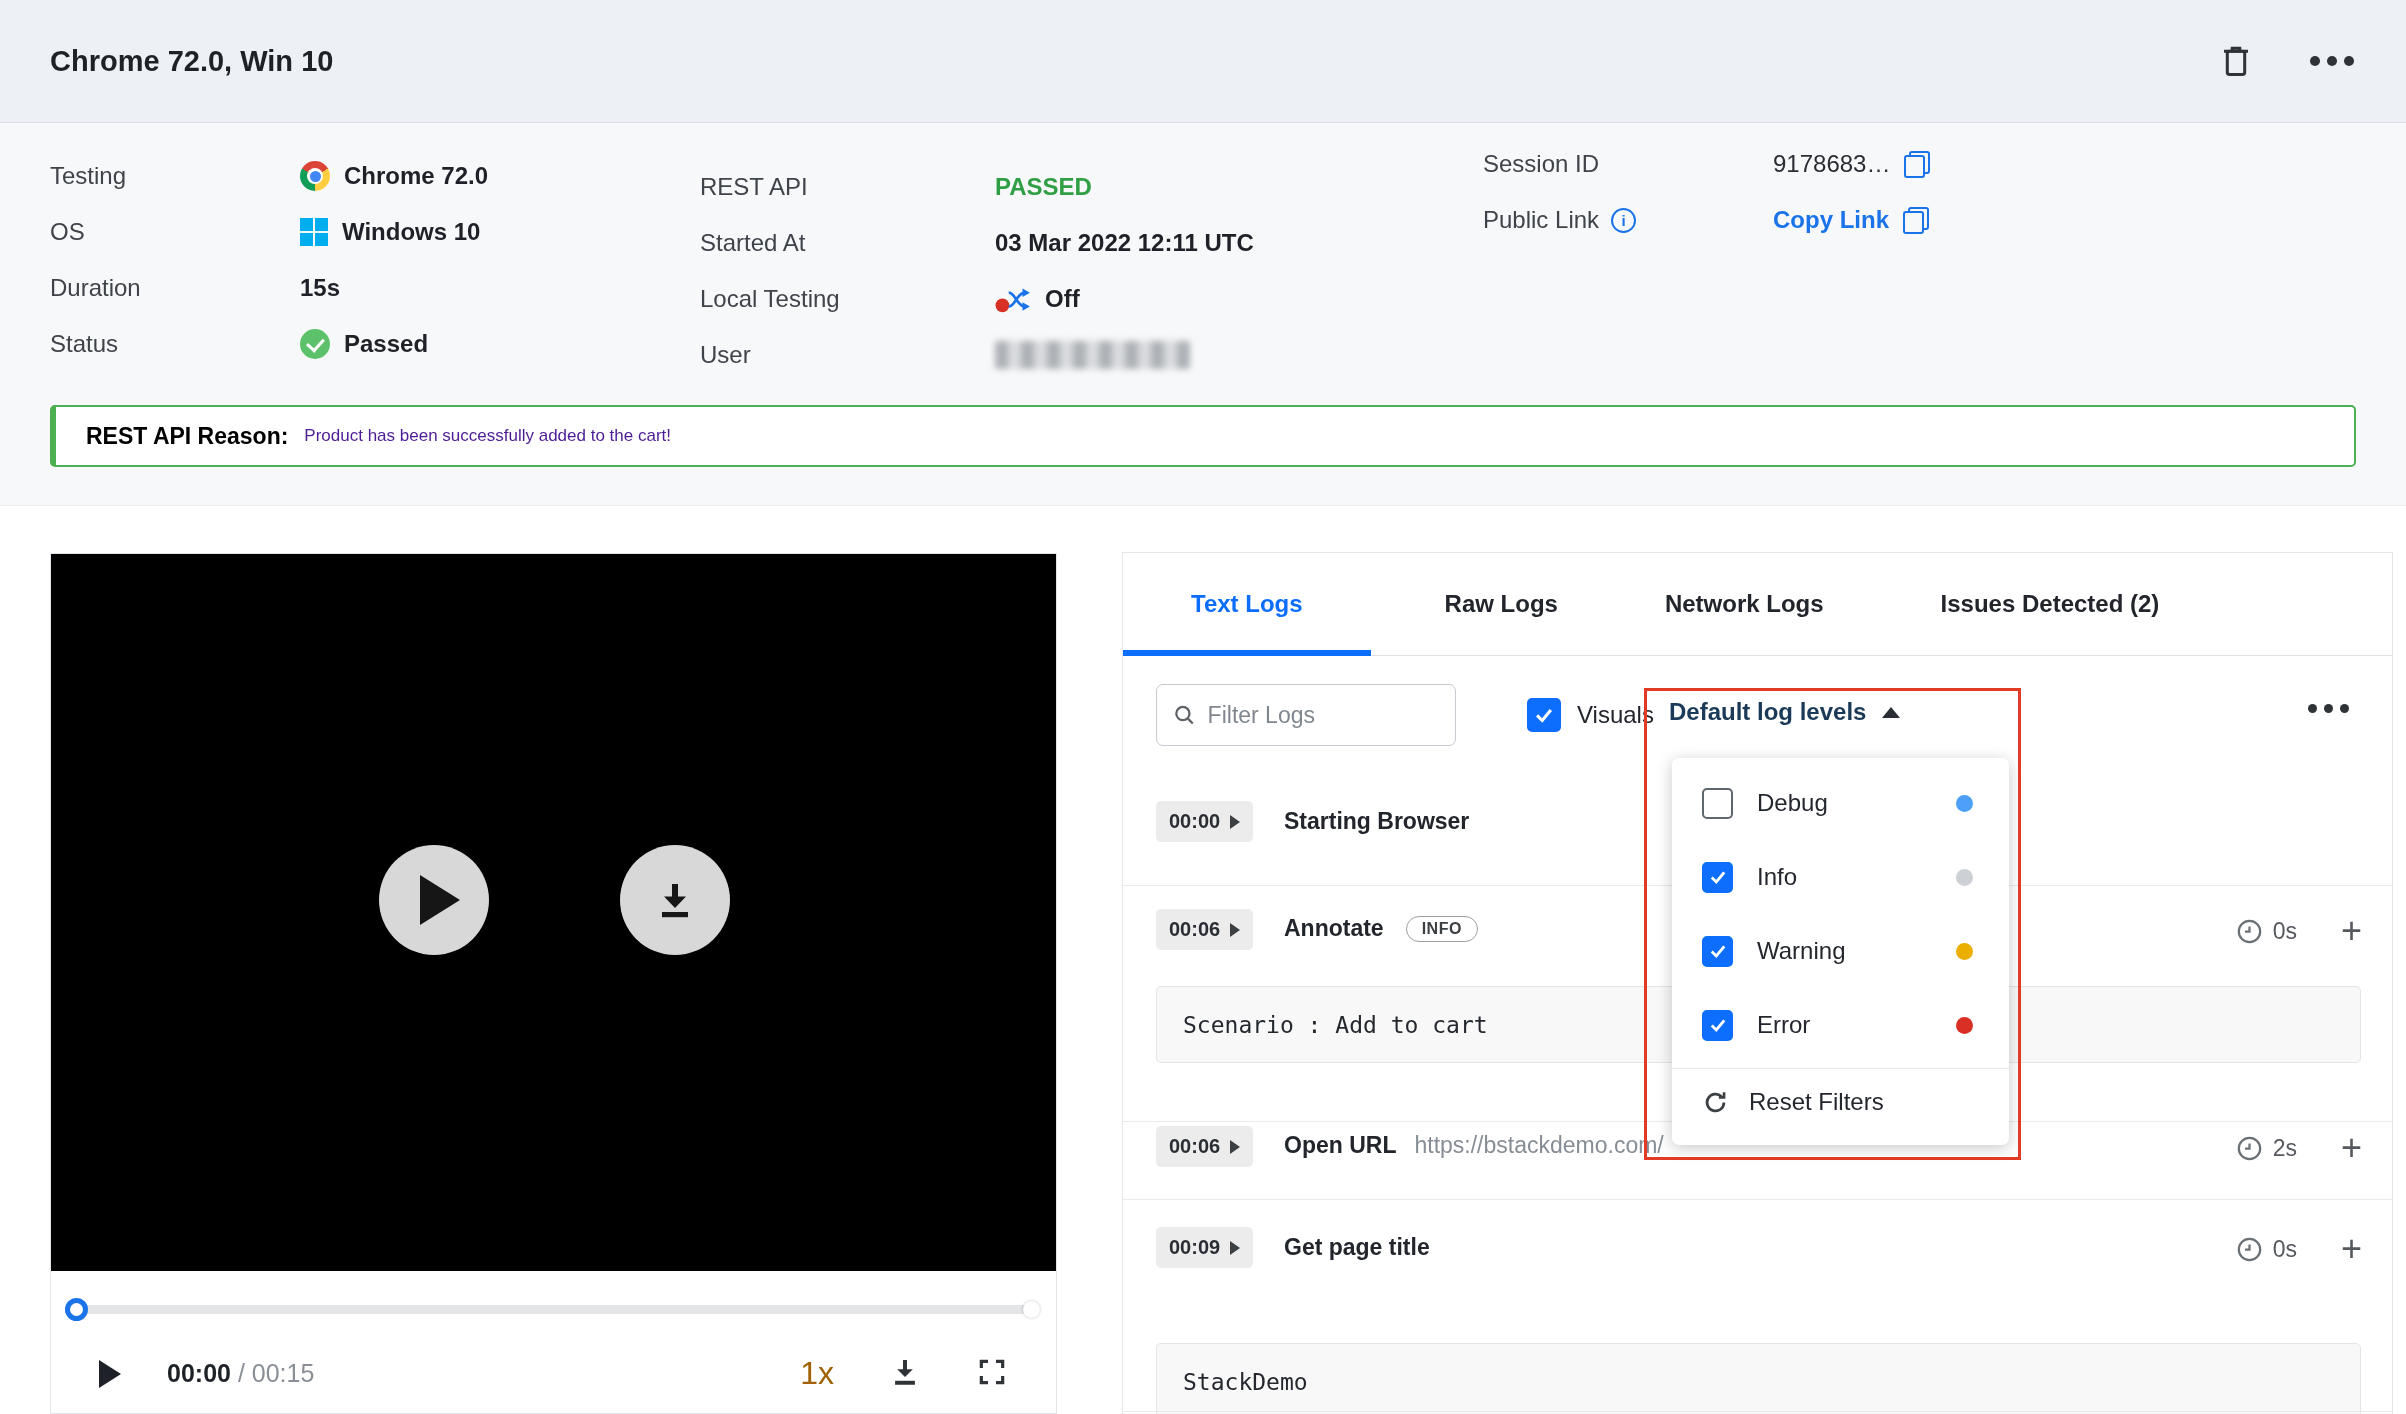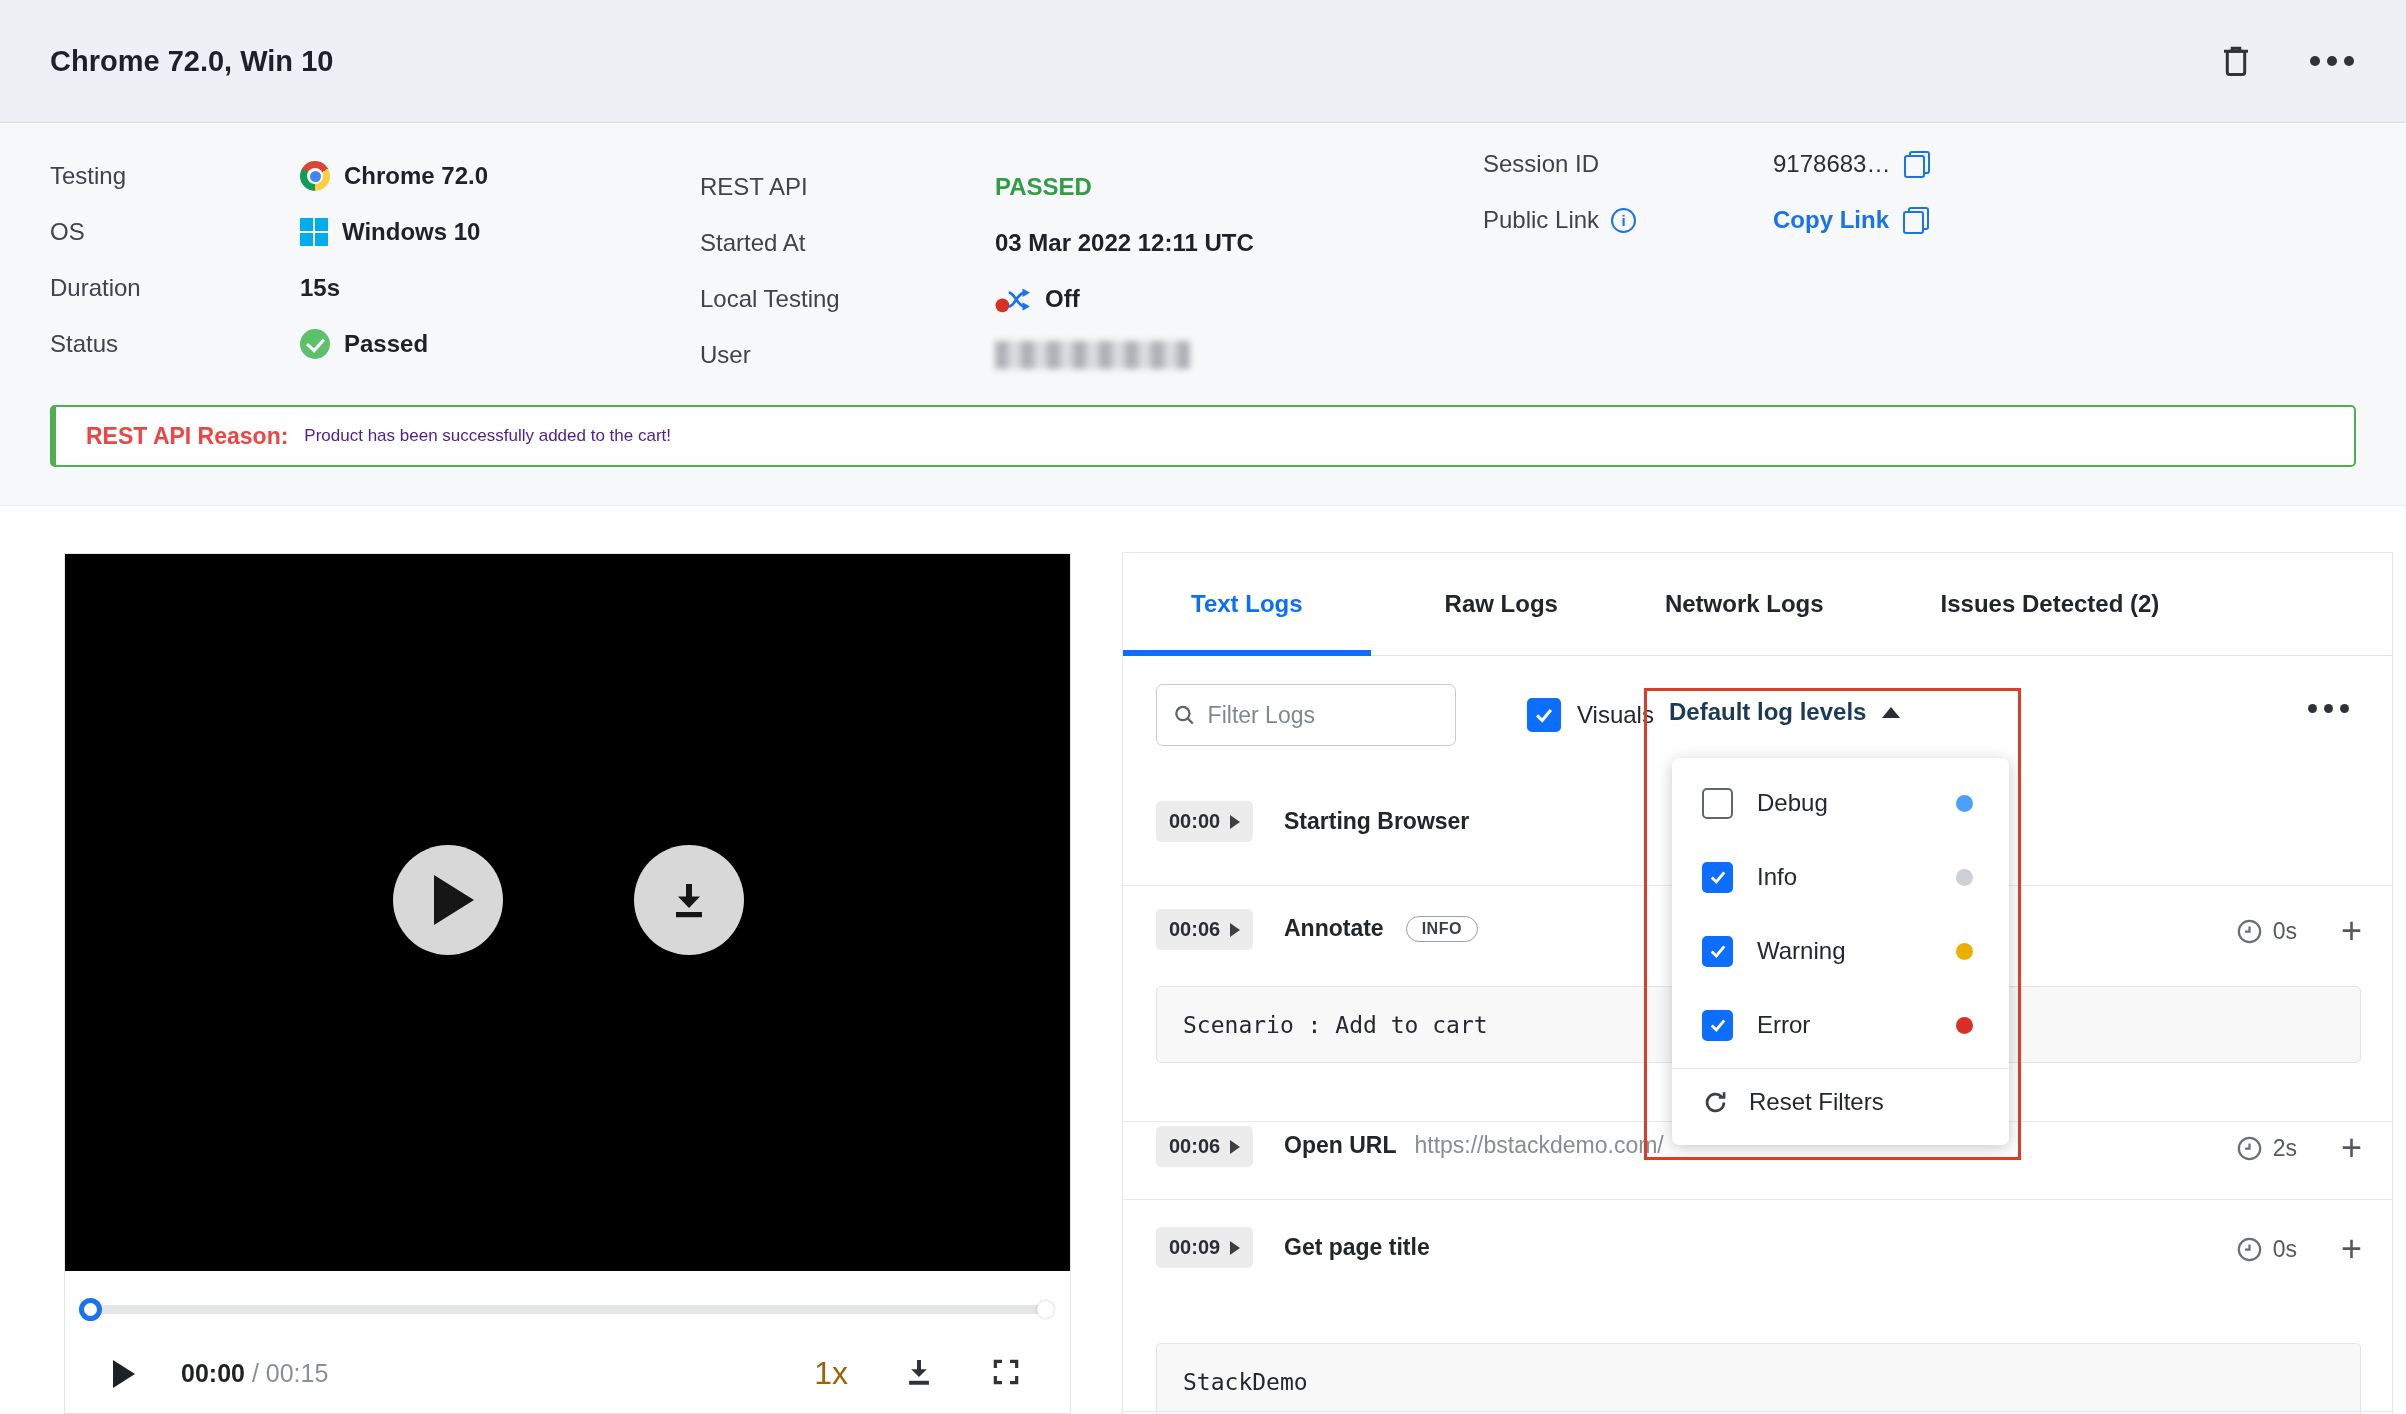--- a/index.html
+++ b/index.html
@@ -40,25 +40,25 @@
   .okcirc::after{content:"";position:absolute;left:10px;top:6px;width:8px;height:13px;border-right:3px solid #fff;border-bottom:3px solid #fff;transform:rotate(42deg);}
   .copyic{width:26px;height:27px;position:relative;display:inline-block;cursor:pointer;}
   .copyic::before{content:"";position:absolute;right:0;top:0;width:17px;height:19px;border:2.5px solid var(--link);border-radius:3px;}
   .copyic::after{content:"";position:absolute;left:0;bottom:0;width:17px;height:19px;border:2.5px solid var(--link);border-radius:3px;background:#F7F8F9;}
   .infoic{width:25px;height:25px;border-radius:50%;border:2px solid var(--link);color:var(--link);font-size:15px;font-weight:bold;display:inline-flex;align-items:center;justify-content:center;cursor:pointer;}
   .redacted{width:195px;height:28px;border-radius:2px;filter:blur(3px);
     background:repeating-linear-gradient(90deg,#AEB2B6 0 13px,#D9DBDE 13px 26px),repeating-linear-gradient(0deg,rgba(160,163,167,.7) 0 9px,rgba(226,228,230,.7) 9px 18px);}
 
   
   .banner{position:absolute;left:50px;top:405px;width:2306px;height:62px;background:#fff;border:2px solid var(--banner);border-left:6px solid var(--banner);border-radius:5px;display:flex;align-items:center;padding-left:30px;gap:16px;}
-  .banner b{font-size:23px;color:#ef4444;}
+  .banner b{font-size:23px;color:#000000;}
   .banner span{font-size:17px;color:#4c1d95;}
 
   
-  .player{position:absolute;left:50px;top:553px;width:1007px;height:861px;border:1px solid #E2E5E9;background:#fff;margin-left:14px;}
+  .player{position:absolute;left:50px;top:553px;width:1007px;height:861px;border:1px solid #E2E5E9;background:#fff;}
   .video{position:absolute;left:0;top:0;width:100%;height:717px;background:#000;}
   .bigbtn{position:absolute;width:110px;height:110px;border-radius:50%;background:#D8D8D8;display:flex;align-items:center;justify-content:center;cursor:pointer;}
   .bigbtn.play{left:328px;top:291px;}
   .bigbtn.dl{left:569px;top:291px;}
   .tri-big{width:0;height:0;border-left:40px solid #161616;border-top:25px solid transparent;border-bottom:25px solid transparent;margin-left:12px;}
   .scrub-track{position:absolute;left:20px;top:751px;width:967px;height:9px;border-radius:5px;background:#E4E5E6;cursor:pointer;}
   .scrub-cap{position:absolute;right:-2px;top:-4px;width:17px;height:17px;border-radius:50%;background:#fff;box-shadow:0 0 3px rgba(0,0,0,.25);}
   .scrub-knob{position:absolute;left:14px;top:744px;width:23px;height:23px;border-radius:50%;background:#fff;border:5px solid var(--link);cursor:pointer;}
   .controls{position:absolute;left:0;top:778px;width:100%;height:83px;display:flex;align-items:center;padding:0 48px;}
   .tri-sm{width:0;height:0;border-left:22px solid #1E2127;border-top:14px solid transparent;border-bottom:14px solid transparent;cursor:pointer;}

